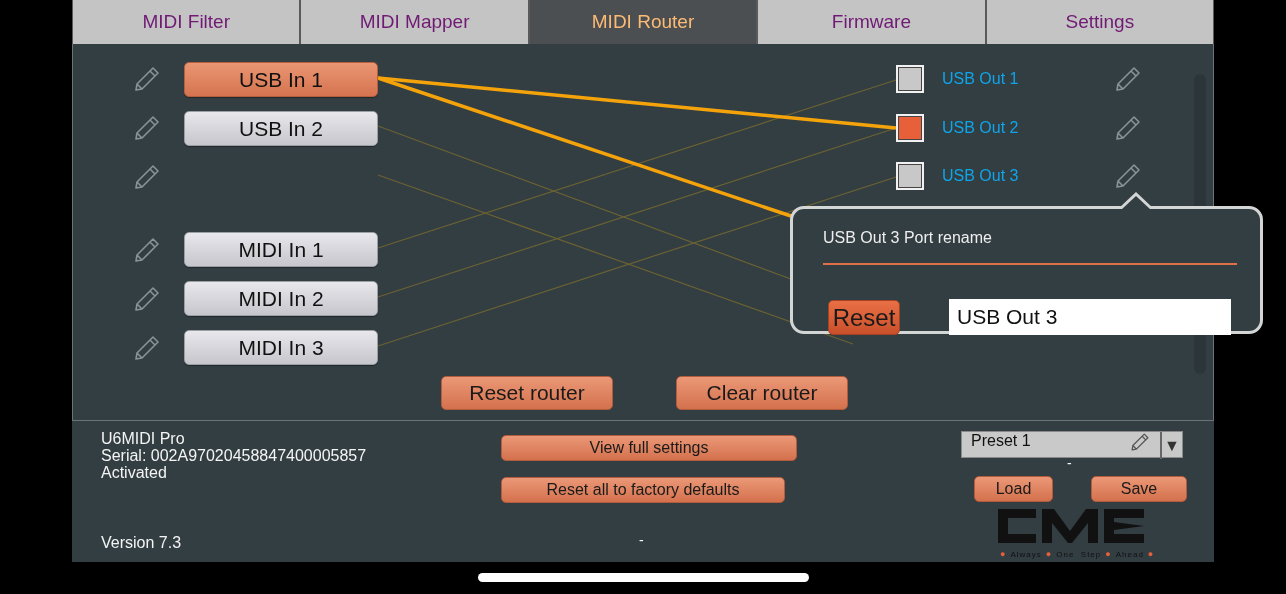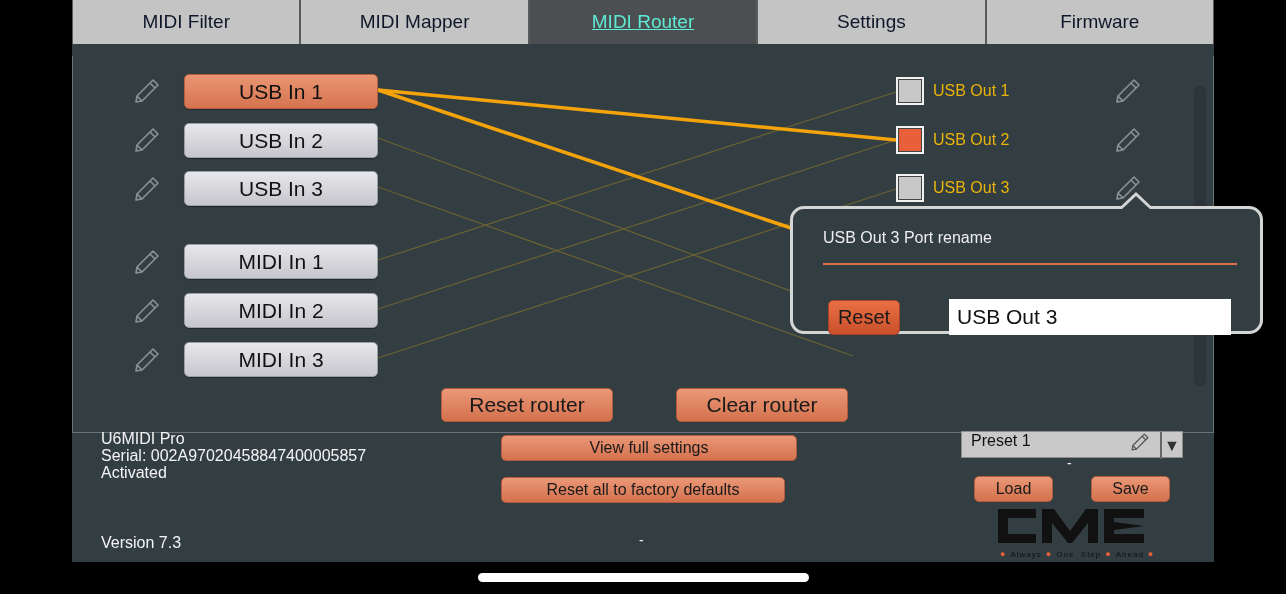--- a/index.html
+++ b/index.html
@@ -3,49 +3,49 @@
 <meta charset="utf-8">
 <style>
   * { box-sizing: border-box; margin: 0; padding: 0; }
   html, body { width: 1286px; height: 594px; background: #000; overflow: hidden; }
   body { font-family: "Liberation Sans", sans-serif; position: relative; }
 
   #app { position: absolute; left: 72px; top: 0; width: 1142px; height: 562px; background: #333e43; }
 
   
   .tabs { position: absolute; left: 0; top: 0; width: 1142px; height: 44px; display: flex; border-bottom: 2px solid #555e62; }
-  .tab { flex: 1; height: 44px; background: #c4c4c4; color: #0f172a; font-size: 19px; display: flex; align-items: center; justify-content: center; border-right: 1px solid #5a5a5a; border-left: 1px solid #5a5a5a; }
-  .tab.active { background: #4b4f51; color: #5eead4; text-decoration: underline; }
+  .tab { flex: 1; height: 44px; background: #c4c4c4; color: #701a75; font-size: 19px; display: flex; align-items: center; justify-content: center; border-right: 1px solid #5a5a5a; border-left: 1px solid #5a5a5a; }
+  .tab.active { background: #4b4f51; color: #fdba74; }
 
   
-  .router { position: absolute; left: 0; top: 56px; width: 1142px; height: 377px; border: 1px solid #6a7478; border-top: none; border-left: 1px solid #6a7478; text-decoration: underline; }
+  .router { position: absolute; left: 0; top: 44px; width: 1142px; height: 377px; border: 1px solid #6a7478; border-top: none; border-left: 1px solid #6a7478; text-decoration: underline; }
   svg.lines { position: absolute; left: 0; top: 0; }
 
   .pencil { position: absolute; width: 28px; height: 28px; }
   .pencil svg { width: 28px; height: 28px; }
 
   .in-btn { position: absolute; left: 111px; width: 194px; height: 35px; border-radius: 5px; background: linear-gradient(#e7e7ec, #c6c6cc); color: #111; font-size: 21px; display: flex; align-items: center; justify-content: center; border: 1px solid #9aa0a4; box-shadow: 0 1px 1px rgba(0,0,0,0.35); }
   .in-btn.active { background: linear-gradient(#ea9673, #d5734f); border-color: #b85f3f; }
 
   .out-row { position: absolute; left: 823px; height: 30px; display: flex; align-items: center; }
   .out-box { width: 28px; height: 28px; border: 2px solid #f1f1f1; background: #c8c8c8; box-shadow: inset 0 0 0 1px #444; }
   .out-box.on { background: #e8603a; }
-  .out-label { margin-left: 9px; color: #eab308; font-size: 16px; }
+  .out-label { margin-left: 18px; color: #0ea5e9; font-size: 16px; }
 
   .scrollbar { position: absolute; left: 1121px; top: 30px; width: 12px; height: 300px; border-radius: 6px; background: #2c3539; }
 
   .router-btn { position: absolute; top: 332px; width: 172px; height: 34px; border-radius: 5px; background: linear-gradient(#eb9877, #d4714d); color: #1a1a1a; font-size: 21px; display: flex; align-items: center; justify-content: center; border: 1px solid #b35c3d; }
 
   
   .popover { position: absolute; left: 718px; top: 206px; width: 473px; height: 128px; background: #333e43; border: 3px solid #d4d6d6; border-radius: 14px; z-index: 5; }
   .popover-arrow { position: absolute; left: 325px; top: -17px; width: 0; height: 0; border-left: 18px solid transparent; border-right: 18px solid transparent; border-bottom: 17px solid #d4d6d6; }
   .popover-arrow::after { content: ""; position: absolute; left: -15px; top: 4px; border-left: 15px solid transparent; border-right: 15px solid transparent; border-bottom: 14px solid #333e43; }
   .popover-title { position: absolute; left: 30px; top: 20px; color: #eeeeee; font-size: 16px; }
   .popover-rule { position: absolute; left: 30px; top: 54px; width: 414px; height: 2px; background: #e0704a; }
-  .popover-reset { position: absolute; left: 35px; top: 91px; width: 72px; height: 35px; border-radius: 5px; background: linear-gradient(#e96f45, #c9502a); color: #1a1a1a; font-size: 20px; display: flex; align-items: center; justify-content: center; border: 1px solid #a54226; }
+  .popover-reset { position: absolute; left: 35px; top: 91px; width: 72px; height: 35px; border-radius: 5px; background: linear-gradient(#e96f45, #c9502a); color: #1a1a1a; font-size: 24px; display: flex; align-items: center; justify-content: center; border: 1px solid #a54226; }
   .popover-input { position: absolute; left: 156px; top: 90px; width: 282px; height: 36px; background: #fff; border: none; font-size: 21px; color: #111; padding-left: 8px; font-family: "Liberation Sans", sans-serif; }
 
   
   .footer { position: absolute; left: 0; top: 421px; width: 1142px; height: 141px; padding-left: 44px; }
   .info { position: absolute; left: 29px; top: 9px; color: #f4f4f4; font-size: 16px; line-height: 17px; }
   .version { position: absolute; left: 29px; top: 113px; color: #f4f4f4; font-size: 16px; }
   .dash { position: absolute; color: #f4f4f4; font-size: 14px; }
   .foot-btn { position: absolute; height: 26px; border-radius: 5px; background: linear-gradient(#eb9877, #d4714d); color: #1a1a1a; font-size: 16px; display: flex; align-items: center; justify-content: center; border: 1px solid #b35c3d; }
 
   .preset { position: absolute; left: 889px; top: 10px; width: 222px; height: 27px; background: #c9c9c9; border: 1px solid #8a8a8a; display: flex; align-items: flex-start; }
@@ -61,22 +61,22 @@
 </style>
 </head>
 <body>
 
 <div id="app">
 
   <div class="tabs">
     <div class="tab">MIDI Filter</div>
     <div class="tab">MIDI Mapper</div>
     <div class="tab active">MIDI Router</div>
+    <div class="tab">Firmware</div>
     <div class="tab">Settings</div>
-    <div class="tab">Firmware</div>
   </div>
 
   <div class="router">
     <svg class="lines" width="1142" height="377">
 
       <g stroke="#6b6232" stroke-width="1.2" fill="none">
         <line x1="305" y1="82" x2="780" y2="258"></line>
         <line x1="305" y1="131" x2="780" y2="300"></line>
         <line x1="305" y1="204" x2="823" y2="36"></line>
         <line x1="305" y1="253" x2="823" y2="84"></line>
@@ -103,21 +103,20 @@
         </svg></div>
     <div class="pencil" style="left:60px;top:241px"><svg viewBox="0 0 28 28">
           <path d="M20 3 L25 8 L9 24 L3 25 L4 19 Z M17 6 L22 11 M4 19 L9 24" stroke="#8a9396" stroke-width="1.6" fill="none" stroke-linejoin="round"></path>
         </svg></div>
     <div class="pencil" style="left:60px;top:290px"><svg viewBox="0 0 28 28">
           <path d="M20 3 L25 8 L9 24 L3 25 L4 19 Z M17 6 L22 11 M4 19 L9 24" stroke="#8a9396" stroke-width="1.6" fill="none" stroke-linejoin="round"></path>
         </svg></div>
 
     <div class="in-btn active" style="top:18px">USB In 1</div>
     <div class="in-btn" style="top:67px">USB In 2</div>
-    <div class="in-btn" style="top:115px">USB In 3</div>
     <div class="in-btn" style="top:188px">MIDI In 1</div>
     <div class="in-btn" style="top:237px">MIDI In 2</div>
     <div class="in-btn" style="top:286px">MIDI In 3</div>
 
     <div class="out-row" style="top:20px">
       <div class="out-box"></div>
       <span class="out-label">USB Out 1</span>
     </div>
     <div class="out-row" style="top:69px">
       <div class="out-box on"></div>
@@ -158,21 +157,21 @@
 
     <div class="preset">
       <span class="preset-name">Preset 1</span>
       <svg class="preset-pencil" viewBox="0 0 28 28">
           <path d="M20 3 L25 8 L9 24 L3 25 L4 19 Z M17 6 L22 11 M4 19 L9 24" stroke="#555" stroke-width="1.8" fill="none" stroke-linejoin="round"></path>
         </svg>
       <div class="preset-arrow">▼</div>
     </div>
     <div class="dash" style="left:995px;top:34px">-</div>
     <div class="foot-btn" style="left:902px;top:55px;width:79px">Load</div>
-    <div class="foot-btn" style="left:1019px;top:55px;width:79px">Save</div>
+    <div class="foot-btn" style="left:1019px;top:55px;width:96px">Save</div>
 
     <svg class="logo" viewBox="0 0 156 60">
       <g fill="#111">
         <path d="M4 8 H42 V17 H14 V33 H42 V42 H4 Z"></path>
         <path d="M48 42 V8 H60 L76 30 L92 8 H104 V42 H94 V22 L78 42 H74 L58 22 V42 Z"></path>
         <path d="M110 8 H150 V17 H120 V21 L150 25 L120 29 V33 H150 V42 H110 Z"></path>
       </g>
     </svg>
     <div class="tagline">
       <span class="dot">●</span><span>Always</span><span class="dot">●</span><span>One</span>&nbsp;&nbsp;<span>Step</span><span class="dot">●</span><span>Ahead</span><span class="dot">●</span>

